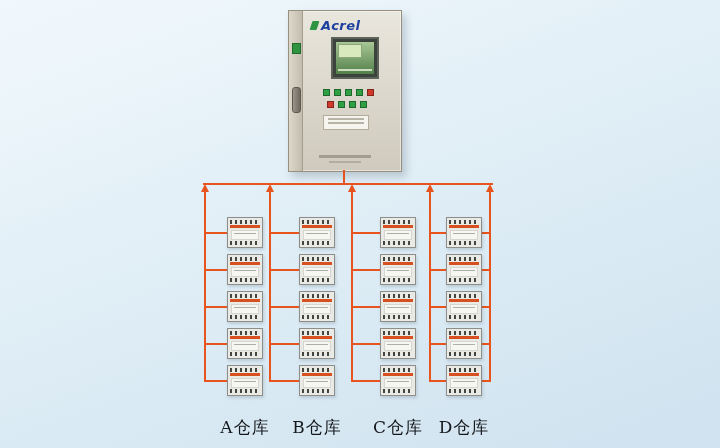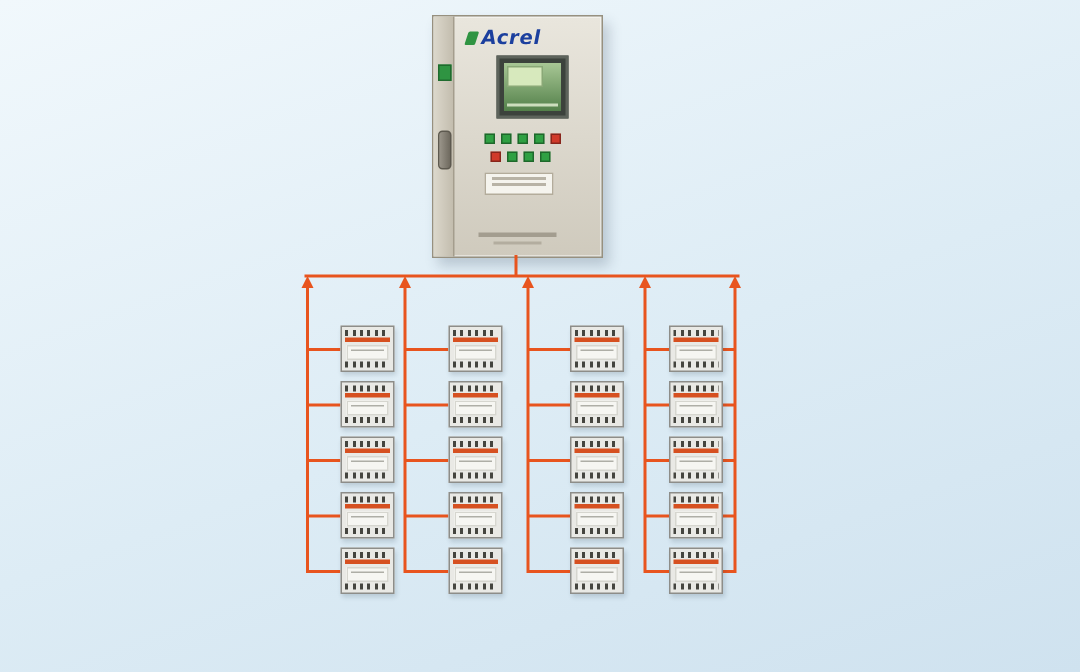--- a/index.html
+++ b/index.html
@@ -155,20 +155,21 @@
     </div>
     <div class="hline" style="left: 205px; top: 380px; width: 22px; height: 2px;"></div>
     <div class="device" style="left: 227px; top: 365px;">
       <div class="d-terms"></div>
       <div class="d-band"></div>
       <div class="d-mid">
         <i></i>
       </div>
       <div class="d-terms"></div>
     </div>
+    <div class="col-label" style="left: 203px;">A仓库</div>
     <div class="up-arrow" style="left: 266px; top: 184px;"></div>
     <div class="vline" style="left: 269px; top: 192px; width: 2px; height: 190px;"></div>
     <div class="hline" style="left: 270px; top: 232px; width: 29px; height: 2px;"></div>
     <div class="device" style="left: 299px; top: 217px;">
       <div class="d-terms"></div>
       <div class="d-band"></div>
       <div class="d-mid">
         <i></i>
       </div>
       <div class="d-terms"></div>
@@ -202,20 +203,21 @@
     </div>
     <div class="hline" style="left: 270px; top: 380px; width: 29px; height: 2px;"></div>
     <div class="device" style="left: 299px; top: 365px;">
       <div class="d-terms"></div>
       <div class="d-band"></div>
       <div class="d-mid">
         <i></i>
       </div>
       <div class="d-terms"></div>
     </div>
+    <div class="col-label" style="left: 275px;">B仓库</div>
     <div class="up-arrow" style="left: 348px; top: 184px;"></div>
     <div class="vline" style="left: 351px; top: 192px; width: 2px; height: 190px;"></div>
     <div class="hline" style="left: 352px; top: 232px; width: 28px; height: 2px;"></div>
     <div class="device" style="left: 380px; top: 217px;">
       <div class="d-terms"></div>
       <div class="d-band"></div>
       <div class="d-mid">
         <i></i>
       </div>
       <div class="d-terms"></div>
@@ -249,20 +251,21 @@
     </div>
     <div class="hline" style="left: 352px; top: 380px; width: 28px; height: 2px;"></div>
     <div class="device" style="left: 380px; top: 365px;">
       <div class="d-terms"></div>
       <div class="d-band"></div>
       <div class="d-mid">
         <i></i>
       </div>
       <div class="d-terms"></div>
     </div>
+    <div class="col-label" style="left: 356px;">C仓库</div>
     <div class="up-arrow" style="left: 426px; top: 184px;"></div>
     <div class="vline" style="left: 429px; top: 192px; width: 2px; height: 190px;"></div>
     <div class="hline" style="left: 430px; top: 232px; width: 16px; height: 2px;"></div>
     <div class="hline" style="left: 482px; top: 232px; width: 8px; height: 2px;"></div>
     <div class="device" style="left: 446px; top: 217px;">
       <div class="d-terms"></div>
       <div class="d-band"></div>
       <div class="d-mid">
         <i></i>
       </div>
@@ -301,15 +304,16 @@
     <div class="hline" style="left: 430px; top: 380px; width: 16px; height: 2px;"></div>
     <div class="hline" style="left: 482px; top: 380px; width: 8px; height: 2px;"></div>
     <div class="device" style="left: 446px; top: 365px;">
       <div class="d-terms"></div>
       <div class="d-band"></div>
       <div class="d-mid">
         <i></i>
       </div>
       <div class="d-terms"></div>
     </div>
+    <div class="col-label" style="left: 422px;">D仓库</div>
     <div class="up-arrow" style="left: 486px; top: 184px;"></div>
     <div class="vline" style="left: 489px; top: 192px; width: 2px; height: 190px;"></div>
   </div>
 
 </body></html>

